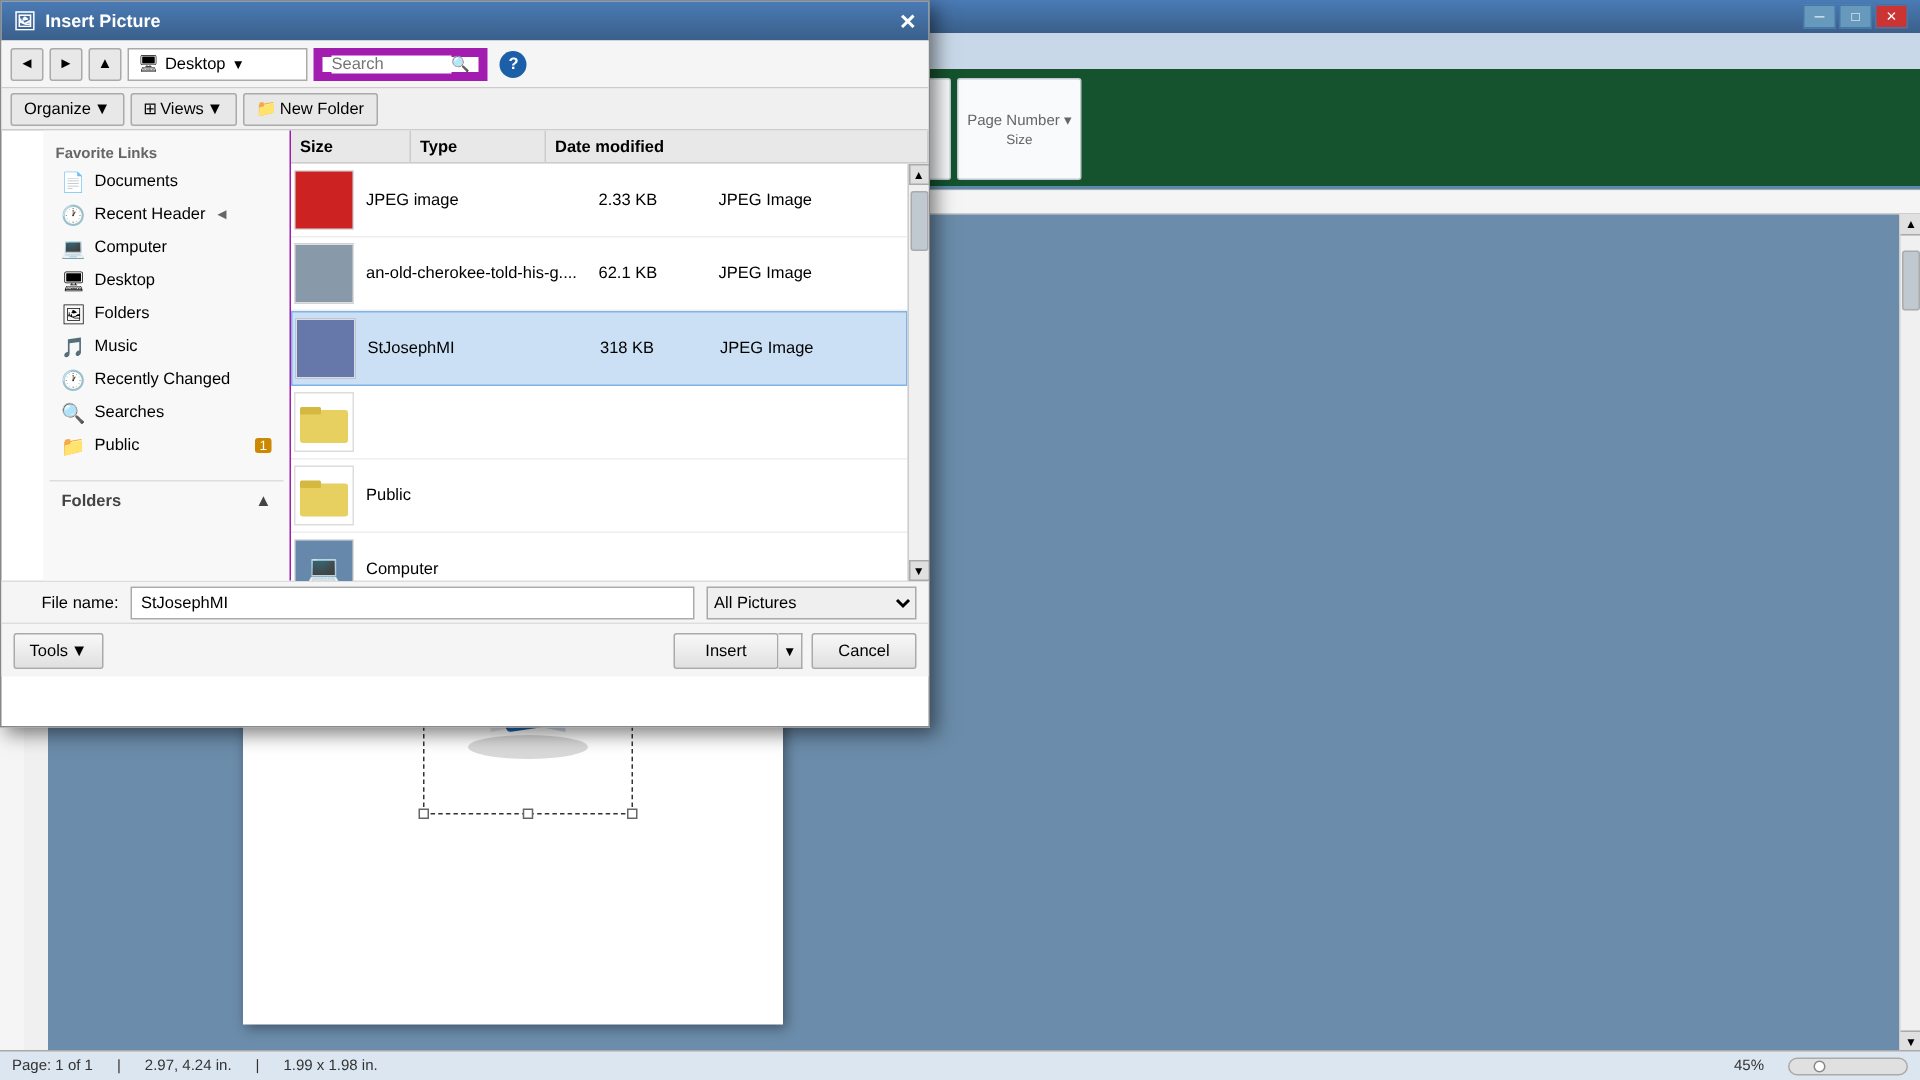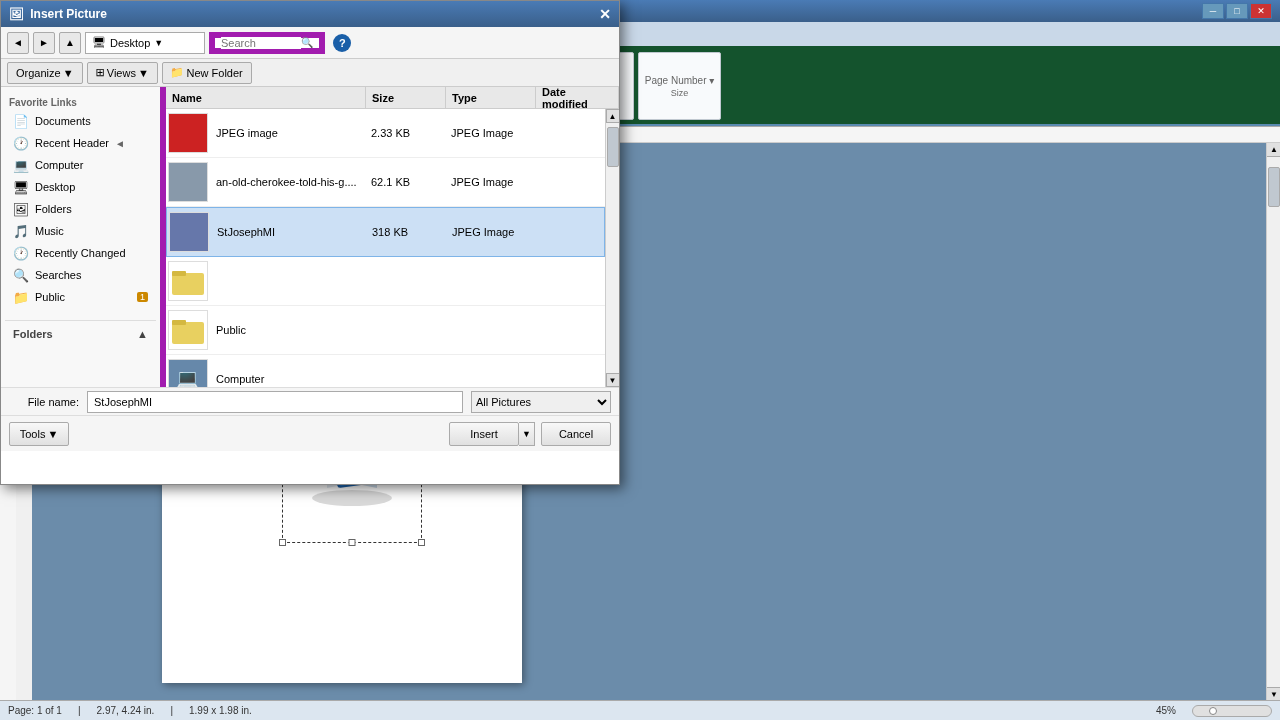--- a/index.html
+++ b/index.html
@@ -55,21 +55,21 @@
     .dlg-location { height: 22px; background: white; border: 1px solid #aaa; display: flex; align-items: center; padding: 0 6px; min-width: 120px; font-size: 11px; }
     .dlg-search { height: 22px; background: white; border: 6px solid #a21caf; display: flex; align-items: center; padding: 0 6px; min-width: 100px; }
     .dlg-search input { border: none; outline: none; font-size: 11px; width: 80px; }
 
     
     .dialog-toolbar2 { height: 28px; background: #f0f0f0; border-bottom: 1px solid #ccc; display: flex; align-items: center; padding: 0 6px; gap: 4px; }
     .dlg-btn2 { height: 22px; padding: 0 8px; background: #e8e8e8; border: 1px solid #aaa; border-radius: 2px; cursor: pointer; font-size: 11px; display: flex; align-items: center; gap: 2px; }
 
     
     .dialog-body { display: flex; height: calc(485px - 26px - 32px - 28px - 50px - 32px); }
-    .dialog-sidebar { width: 165px; background: #f8f8f8; border-right: 6px solid #a21caf; padding: 8px 4px; }
+    .dialog-sidebar { width: 165px; background: #f8f8f8; border-right: 1px solid #a21caf; padding: 8px 4px; margin-left: 28px; }
     .sidebar-section { margin-bottom: 12px; }
     .sidebar-section-title { font-size: 10px; color: #666; padding: 2px 4px; font-weight: bold; }
     .sidebar-item { display: flex; align-items: center; gap: 6px; padding: 3px 8px; cursor: pointer; border-radius: 2px; font-size: 11px; }
     .sidebar-icon { width: 16px; height: 16px; display: flex; align-items: center; justify-content: center; font-size: 13px; }
     .sidebar-arrow { width: 12px; font-size: 10px; color: #666; }
     .file-list-header { display: flex; background: #e8e8e8; border-bottom: 1px solid #ccc; height: 22px; align-items: center; }
     .file-col { padding: 0 6px; font-size: 11px; font-weight: bold; border-right: 1px solid #ccc; height: 100%; display: flex; align-items: center; cursor: pointer; }
     .file-col.name { width: 200px; }
     .file-col.size { width: 80px; }
     .file-col.type { width: 90px; }
@@ -380,21 +380,20 @@
             <div class="folders-label">
               <span>Folders</span>
               <span>▲</span>
             </div>
           </div>
         </div>
 
         <div style="flex:1; display:flex; flex-direction:column; overflow:hidden;">
 
           <div class="file-list-header">
-            <div class="file-col name">Name</div>
             <div class="file-col size">Size</div>
             <div class="file-col type">Type</div>
             <div class="file-col date">Date modified</div>
           </div>
 
           <div style="flex:1; overflow:auto; display:flex;">
             <div style="flex:1;">
 
               <div class="file-row">
                 <div class="file-thumb" style="background:#cc2222;"></div>

